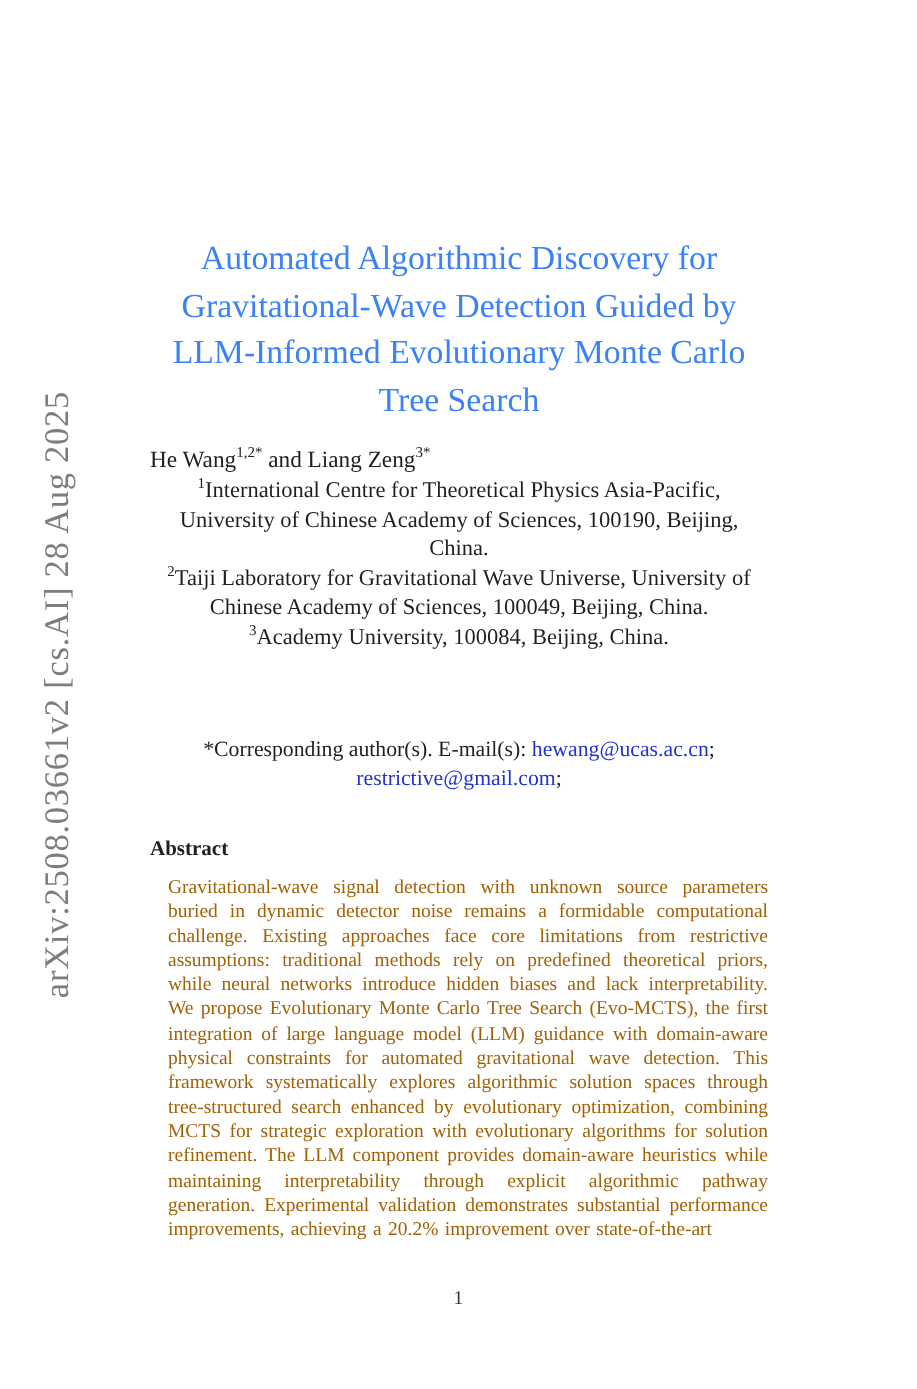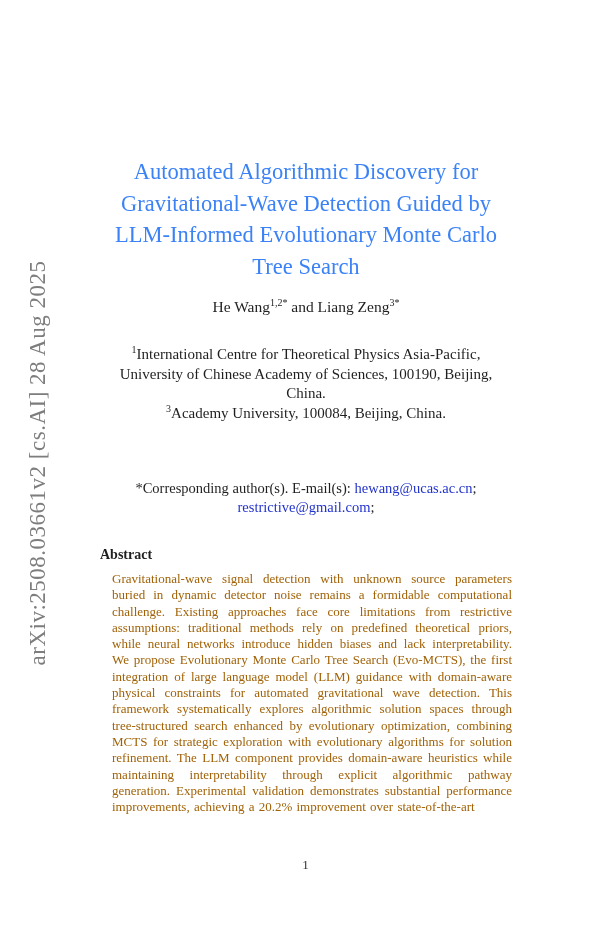--- a/index.html
+++ b/index.html
@@ -38,30 +38,29 @@
   .title {
     margin: 0;
     font-size: 22.5px;
     line-height: 31.5px;
     font-weight: normal;
     text-align: center;
     color: #3b82f6;
   }
   .authors {
     margin-top: 15px;
-    text-align: center;
     font-size: 15.5px;
     line-height: 19px;
   }
   .authors sup, .affil sup {
     font-size: 10px;
     line-height: 0;
   }
   .affiliations {
-    margin-top: 29px;
+    margin-top: 2px;
   }
   .affil {
     margin: 0;
     text-align: center;
     font-size: 15px;
     line-height: 19.5px;
   }
   .corresponding {
     margin-top: 56px;
     text-align: center;
@@ -105,20 +104,21 @@
   <div class="arxiv-sidebar">arXiv:2508.03661v2  [cs.AI]  28 Aug 2025</div>
 
   <div class="content">
 
     <h1 class="title">Automated Algorithmic Discovery for Gravitational-Wave Detection Guided by LLM-Informed Evolutionary Monte Carlo Tree Search</h1>
 
     <div class="authors"><span>He Wang</span><sup>1,2*</sup><span> and </span><span>Liang Zeng</span><sup>3*</sup></div>
 
     <div class="affiliations">
       <p class="affil"><sup>1</sup><span>International Centre for Theoretical Physics Asia-Pacific, University of Chinese Academy of Sciences, 100190, Beijing, China.</span></p>
+      <p class="affil"><sup>2</sup><span>Taiji Laboratory for Gravitational Wave Universe, University of Chinese Academy of Sciences, 100049, Beijing, China.</span></p>
       <p class="affil"><sup>3</sup><span>Academy University, 100084, Beijing, China.</span></p>
     </div>
 
     <div class="corresponding"><span>*Corresponding author(s). E-mail(s): </span><a class="email">hewang@ucas.ac.cn</a><span>;</span><br><a class="email">restrictive@gmail.com</a><span>;</span></div>
 
     <h2 class="abstract-heading">Abstract</h2>
 
     <p class="abstract-text">Gravitational-wave signal detection with unknown source parameters buried in dynamic detector noise remains a formidable computational challenge. Existing approaches face core limitations from restrictive assumptions: traditional methods rely on predefined theoretical priors, while neural networks introduce hidden biases and lack interpretability. We propose Evolutionary Monte Carlo Tree Search (Evo-MCTS), the first integration of large language model (LLM) guidance with domain-aware physical constraints for automated gravitational wave detection. This framework systematically explores algorithmic solution spaces through tree-structured search enhanced by evolutionary optimization, combining MCTS for strategic exploration with evolutionary algorithms for solution refinement. The LLM component provides domain-aware heuristics while maintaining interpretability through explicit algorithmic pathway generation. Experimental validation demonstrates substantial performance improvements, achieving a 20.2% improvement over state-of-the-art</p>
 
   </div>

